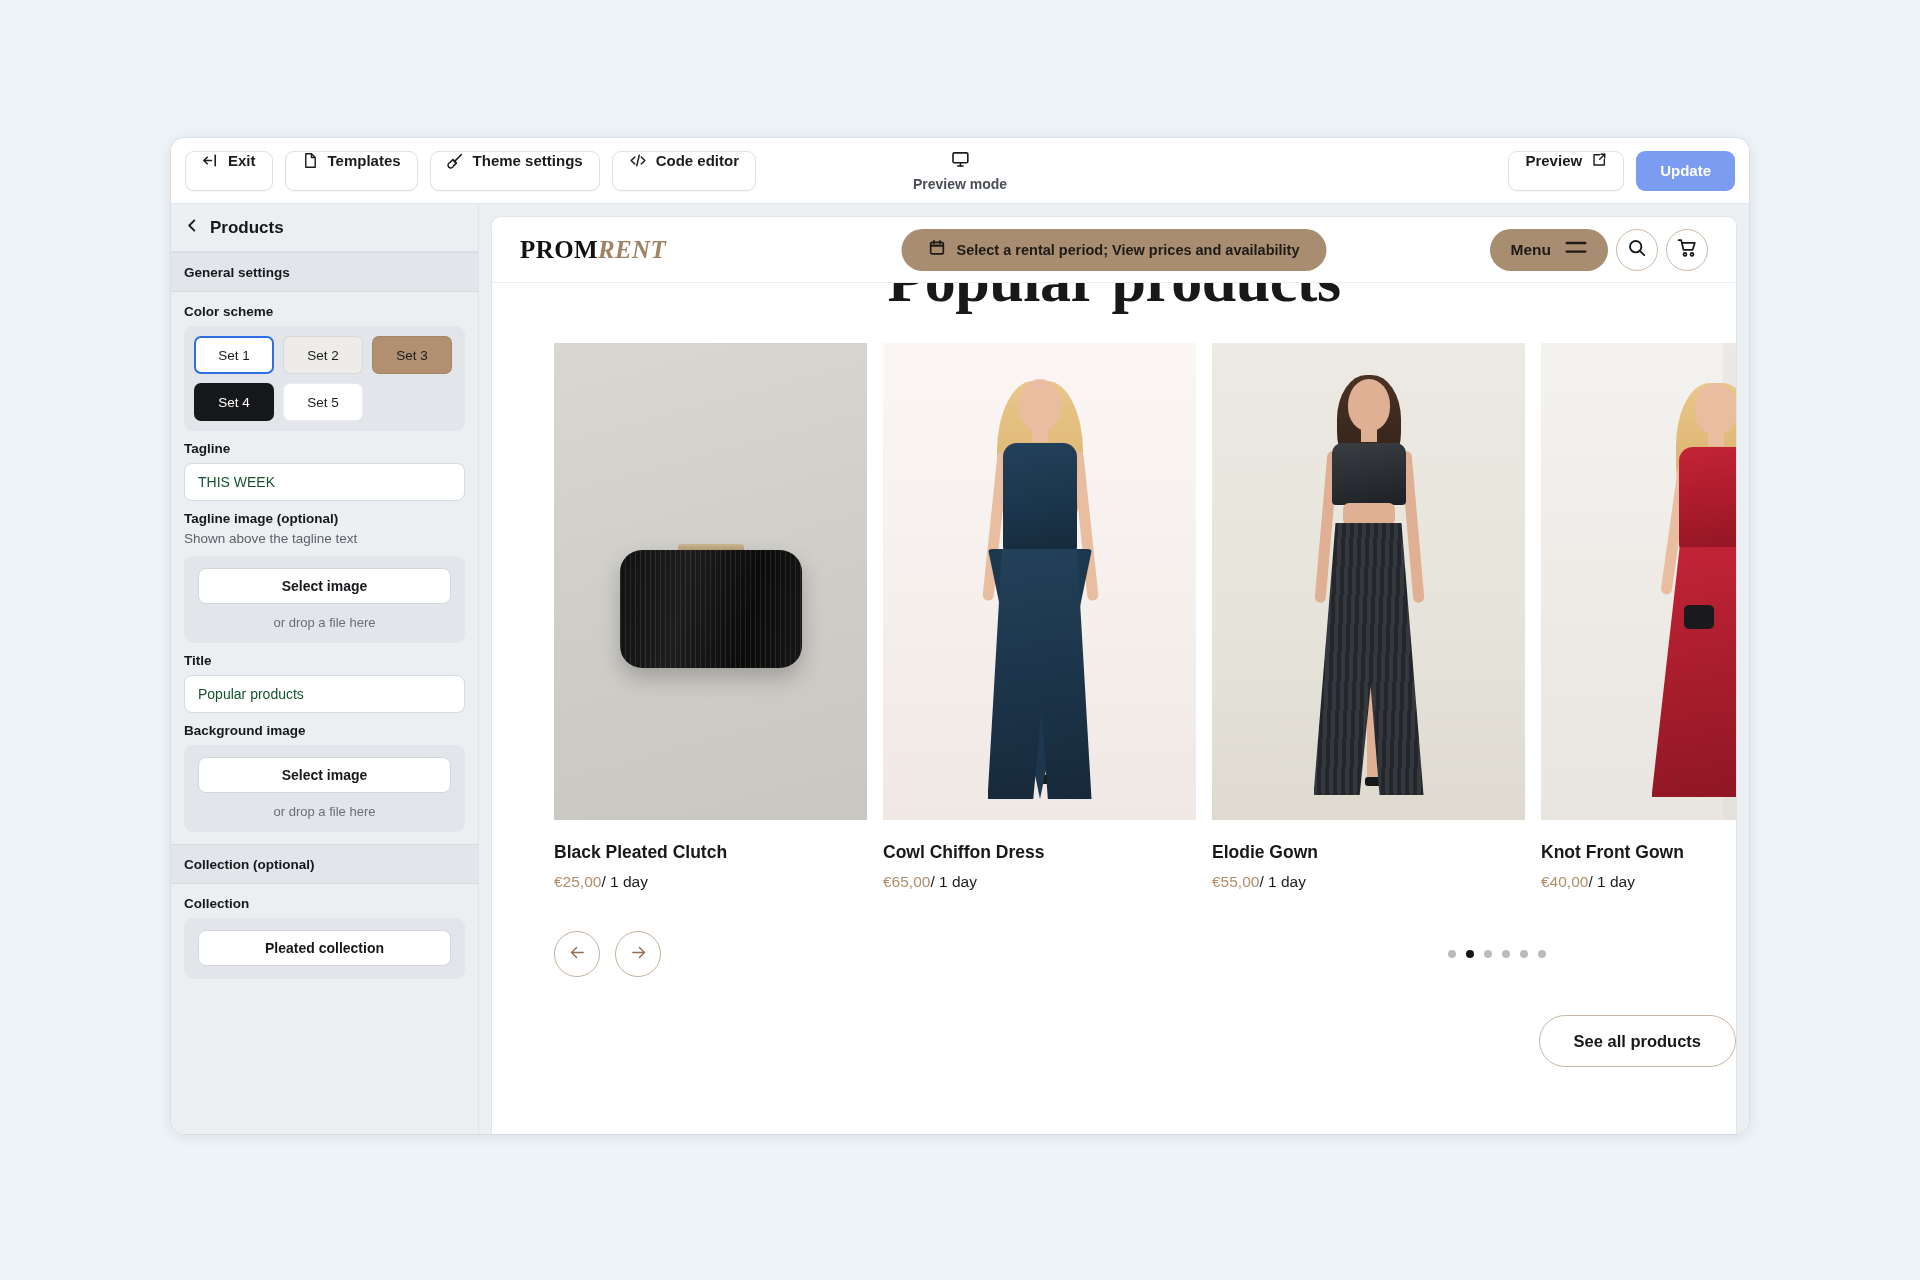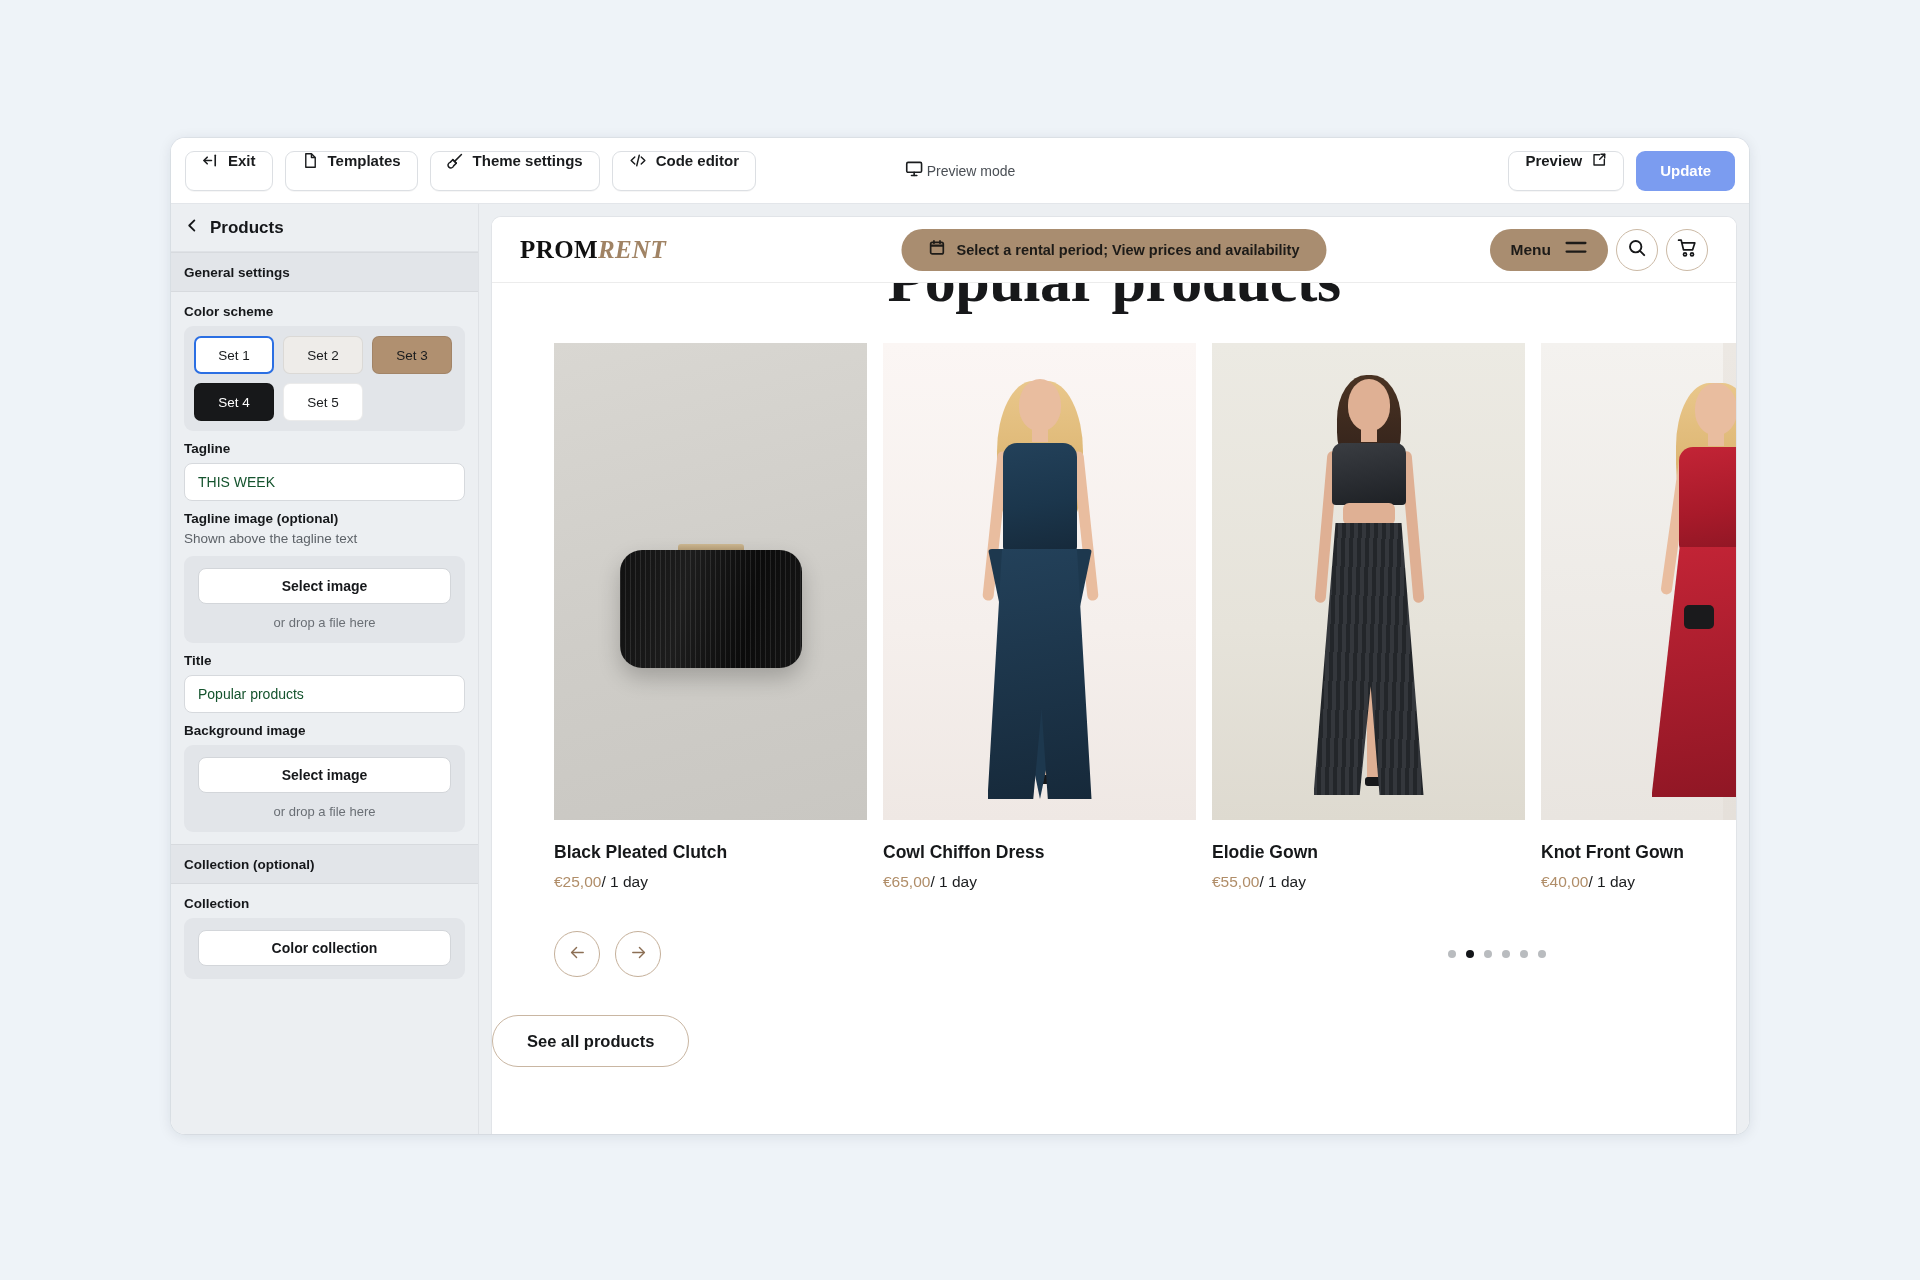--- a/index.html
+++ b/index.html
@@ -60,24 +60,25 @@
     white-space: nowrap;
   }
   .tb-btn svg { display: block; }
 
   .tb-center {
     position: absolute;
     left: 50%;
     top: 50%;
     transform: translate(-50%,-50%);
     display: flex;
-    flex-direction: row;
+    flex-direction: column;
     align-items: center;
     gap: 3px;
     cursor: pointer;
+    font-weight: bold;
   }
   .tb-center-label {
     font-size: 14px;
     color: #4a4f55;
     white-space: nowrap;
   }
 
   .tb-right {
     margin-left: auto;
     display: flex;
@@ -407,21 +408,21 @@
     width: 8px; height: 8px;
     border-radius: 50%;
     background: #b9bcbf;
     cursor: pointer;
   }
   .dot.on { background: #141619; }
 
   .see-all-wrap {
     margin-top: 38px;
     display: flex;
-    justify-content: flex-start;
+    justify-content: flex-end;
   }
   .see-all {
     height: 52px;
     border: 1px solid #c9b6a2;
     border-radius: 26px;
     background: #ffffff;
     padding: 0 34px;
     display: flex;
     align-items: center;
     font-size: 16.5px;
@@ -615,21 +616,21 @@
           </div>
         </div>
 
         <div class="sb-section-head">
           <span>Collection (optional)</span>
         </div>
 
         <div class="sb-group">
           <div class="sb-label">Collection</div>
           <div class="dropzone">
-            <button class="dz-btn">Color collection</button>
+            <button class="dz-btn">Pleated collection</button>
           </div>
         </div>
       </div>
     </div>
 
     <div class="preview-wrap">
       <div class="preview-frame">
 
         <div class="store-header">
           <div class="logo">

